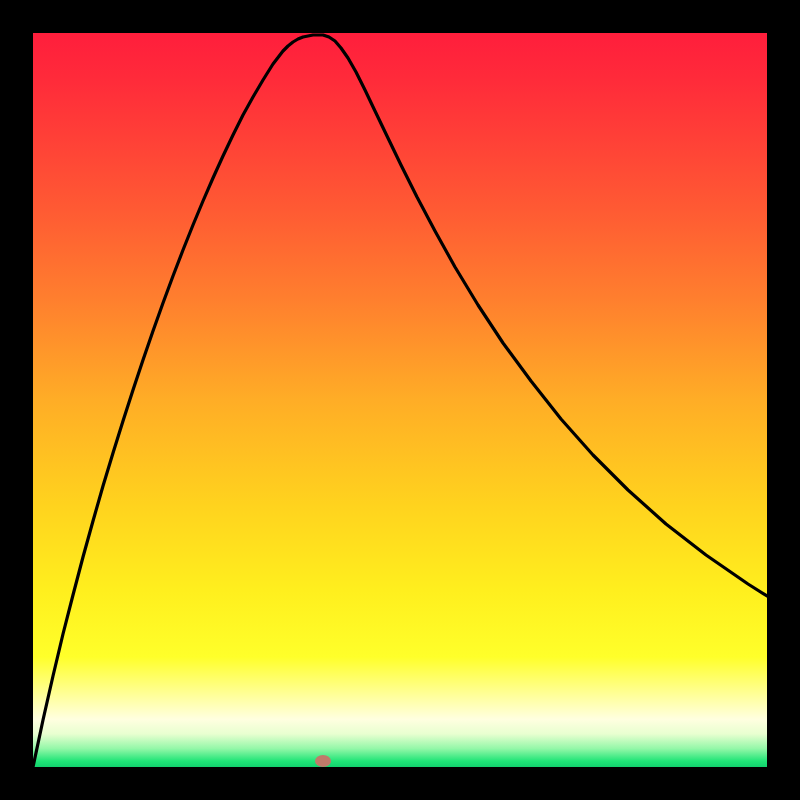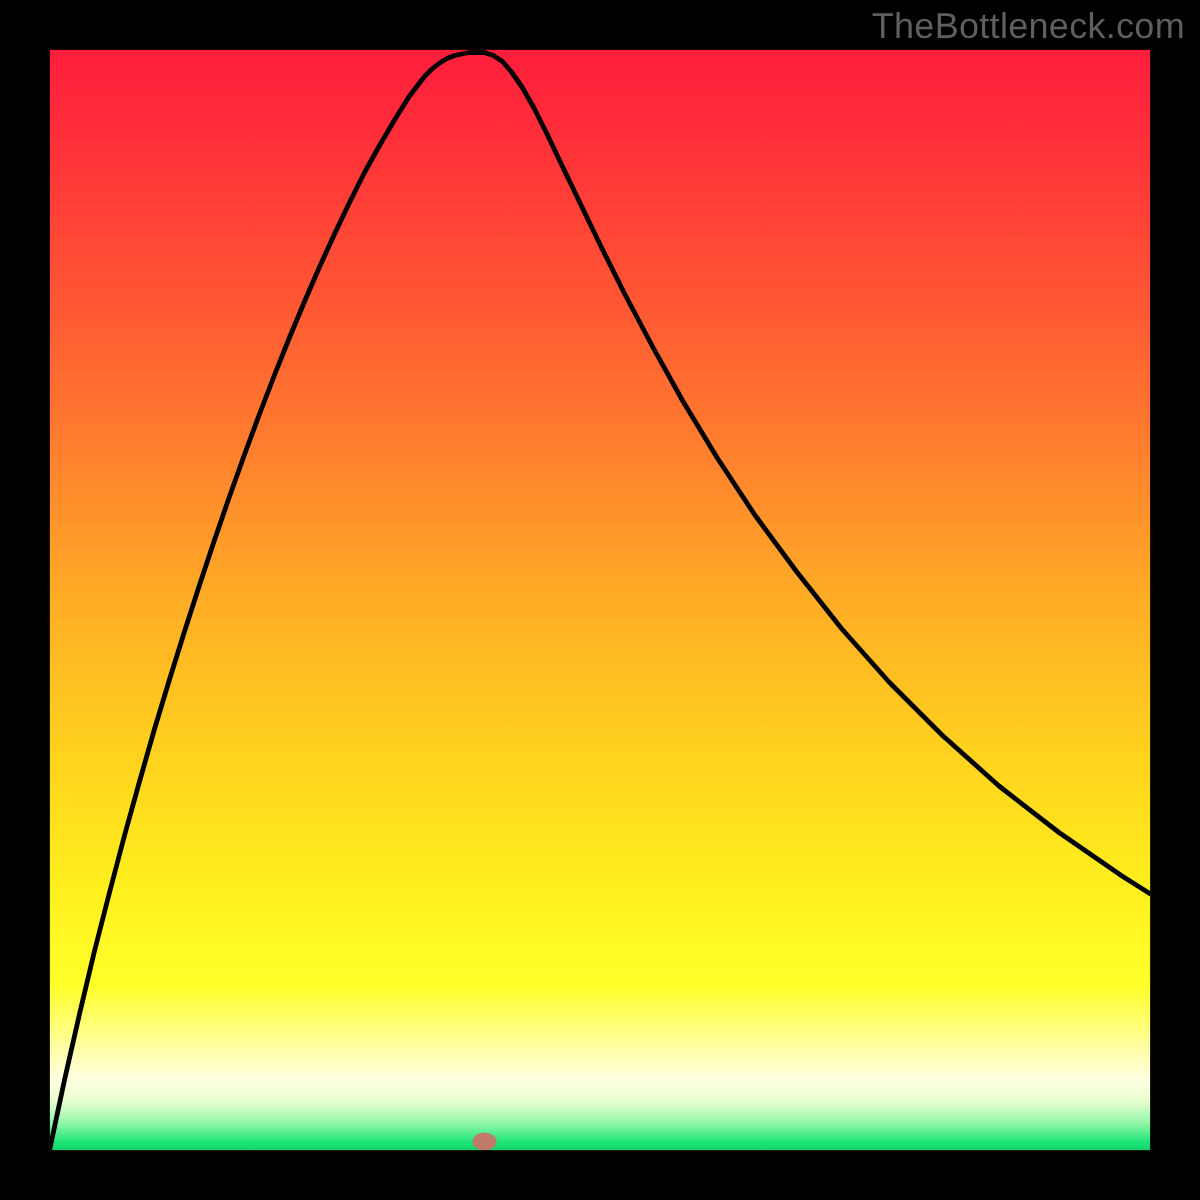--- a/index.html
+++ b/index.html
@@ -70,14 +70,13 @@
             <stop offset="99.20%" stop-color="#20e577"></stop>
             <stop offset="100.00%" stop-color="#12d26e"></stop>
           </linearGradient>
       </defs>
       <rect id="bg-rect" x="0" y="0" width="734" height="734" fill="url(#bg-grad)"></rect>
       <path id="curve-path" class="curve" d="M0.0 734.0 L10.0 687.0 L20.0 643.0 L30.0 601.0 L40.0 562.0 L50.0 524.0 L60.0 488.0 L70.0 453.0 L80.0 420.0 L90.0 388.0 L100.0 357.0 L110.0 327.0 L120.0 298.0 L130.0 270.0 L140.0 243.0 L150.0 217.0 L160.0 192.0 L170.0 168.0 L180.0 145.0 L190.0 123.0 L200.0 102.0 L210.0 82.0 L220.0 64.0 L230.0 47.0 L240.0 31.0 L250.0 18.0 L255.0 13.0 L260.0 9.0 L265.0 6.0 L270.0 4.0 L275.0 3.0 L280.0 2.0 L285.0 2.0 L290.0 2.0 L296.0 4.0 L302.0 8.0 L308.0 15.0 L315.0 25.0 L323.0 39.0 L332.0 57.0 L342.0 78.0 L354.0 103.0 L368.0 132.0 L384.0 164.0 L402.0 198.0 L422.0 234.0 L445.0 272.0 L470.0 310.0 L498.0 348.0 L528.0 386.0 L560.0 422.0 L595.0 457.0 L633.0 491.0 L673.0 522.0 L715.0 551.0 L734.0 563.0" stroke="#000000"></path>
       <ellipse id="marker-dot" cx="290" cy="728" rx="8" ry="6" fill="#c07a6a"></ellipse>
     </svg>
   </div>
 
-  <div class="watermark">TheBottleneck.com</div>
 </div>
 
 </body></html>

